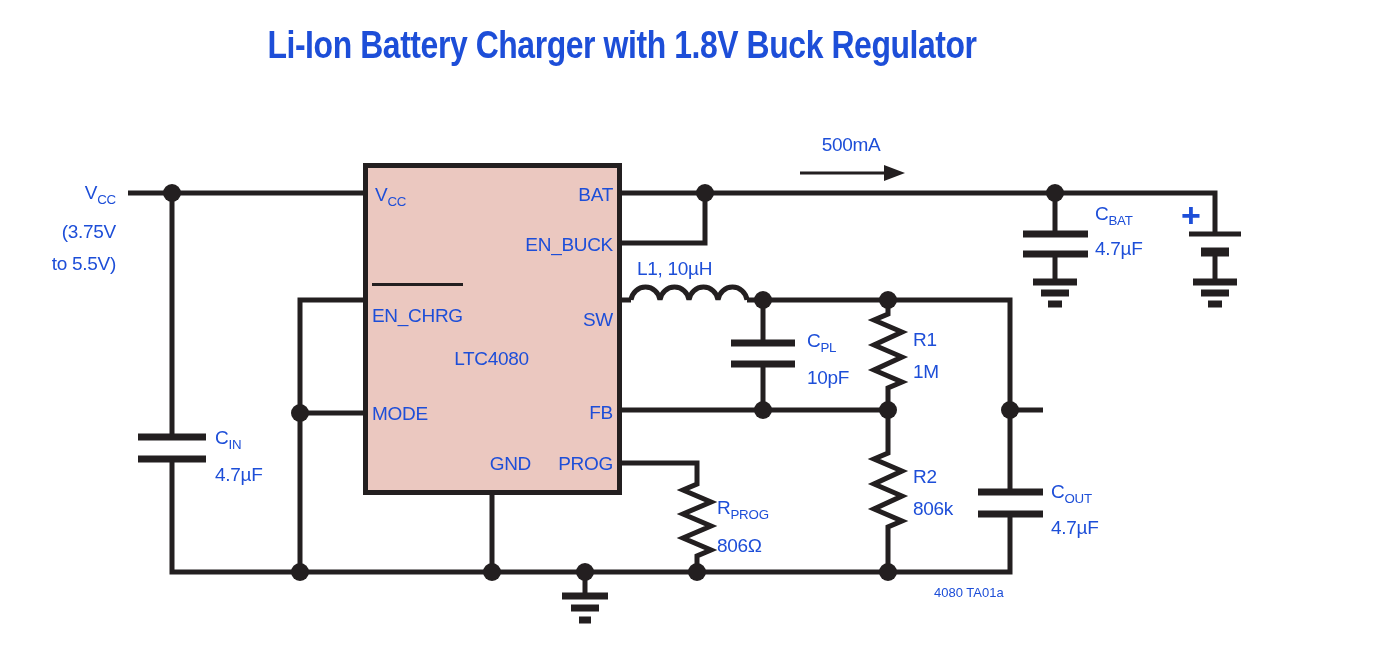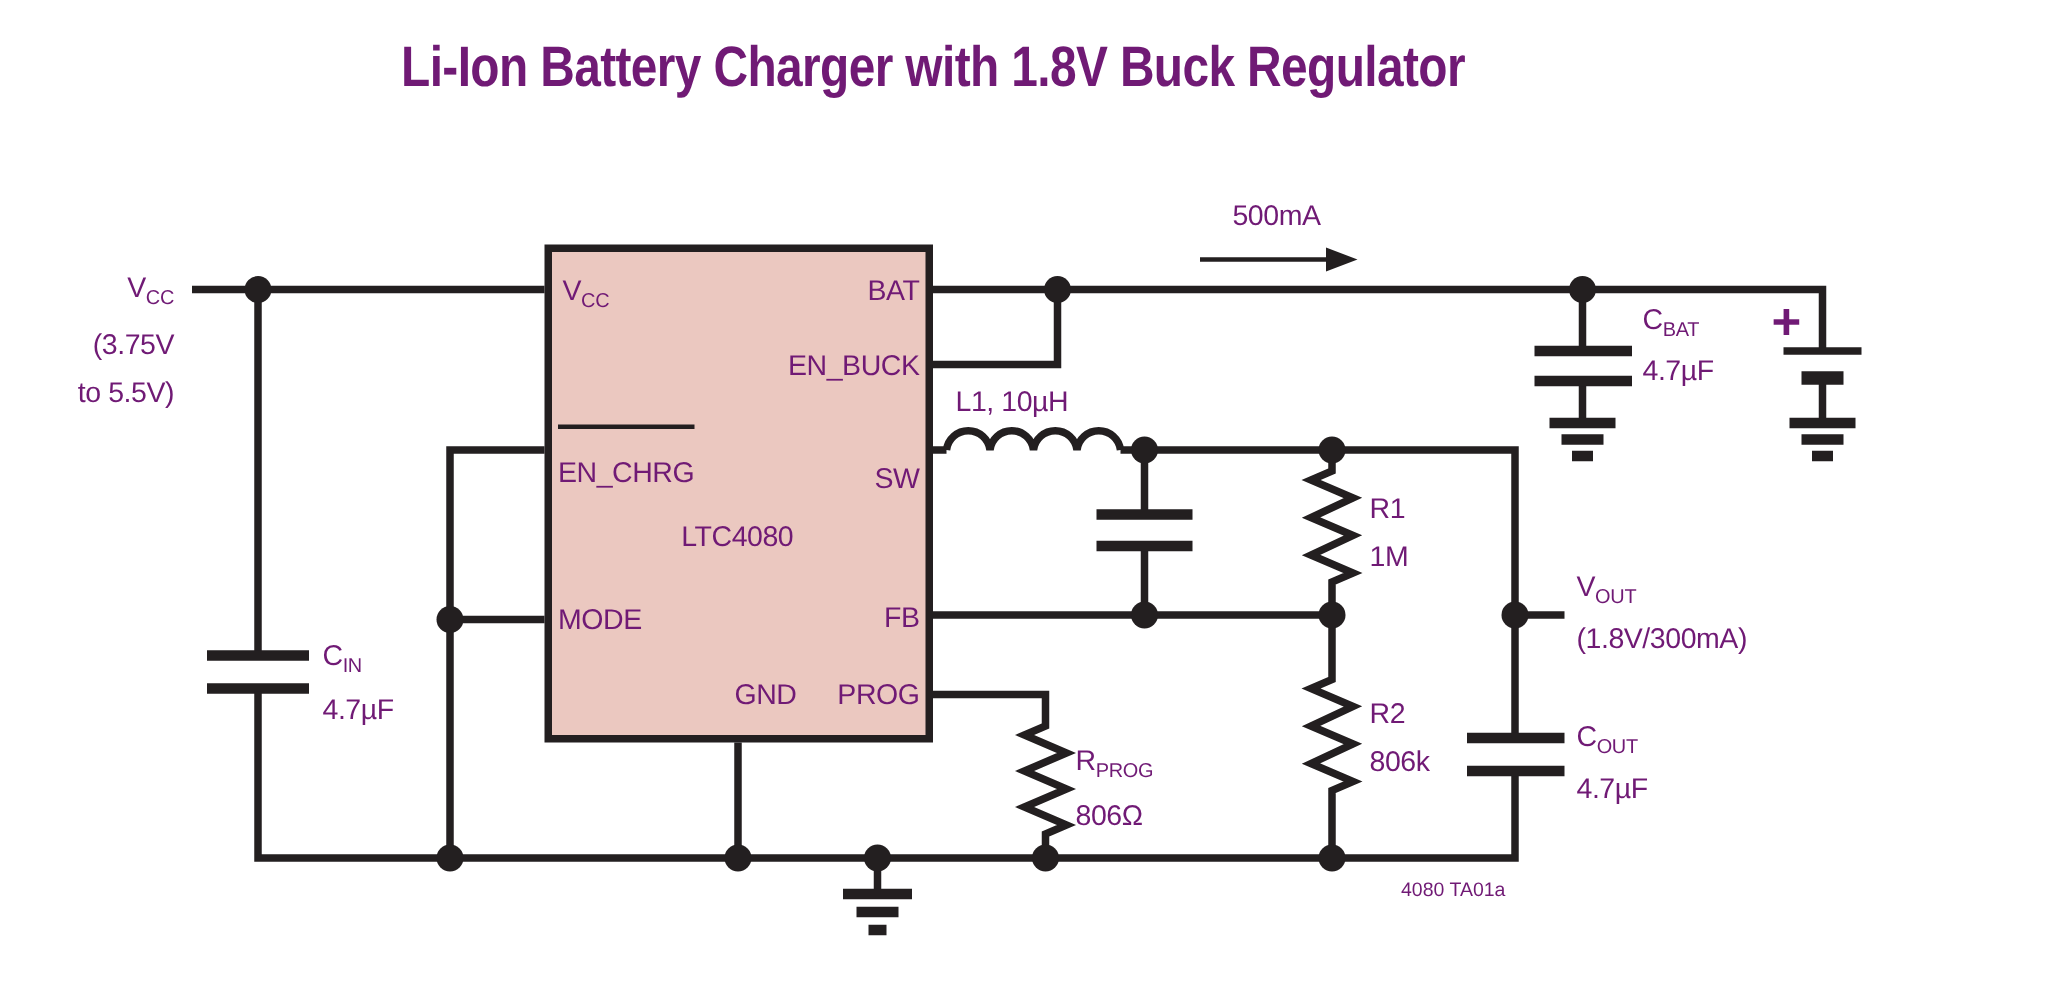--- a/index.html
+++ b/index.html
@@ -1,21 +1,21 @@
 <!DOCTYPE html>
 <html><head>
 <meta charset="utf-8">
 <style>
   html,body{margin:0;padding:0;background:#ffffff;}
   .canvas{
     position:relative;
     width:1375px;height:665px;
     background:#ffffff;
     font-family:"Liberation Sans", sans-serif;
-    color:#701a75;
+    color:#1d4ed8;
     overflow:hidden;
   }
   .title{
     position:absolute;left:0;top:24px;width:1244px;
     text-align:center;
     font-size:38px;font-weight:bold;letter-spacing:-0.5px;
     transform:scaleX(0.84);transform-origin:622px 50%;
     white-space:nowrap;
   }
   .lbl{
@@ -135,20 +135,24 @@
 
   <div class="lbl" style="left:215px;top:423px;">
     <div><span>C</span><sub class="sb">IN</sub></div>
     <div>4.7µF</div>
   </div>
 
   <div class="lbl" style="left:637px;top:254px;">L1, 10µH</div>
 
   <div class="lbl ctr" style="left:796px;width:110px;top:130px;">500mA</div>
 
+  <div class="lbl" style="left:807px;top:326px;">
+    <div><span>C</span><sub class="sb">PL</sub></div>
+    <div>10pF</div>
+  </div>
 
   <div class="lbl" style="left:913px;top:324px;line-height:32px;">
     <div>R1</div>
     <div>1M</div>
   </div>
 
   <div class="lbl" style="left:913px;top:461px;line-height:32px;">
     <div>R2</div>
     <div>806k</div>
   </div>
@@ -158,24 +162,20 @@
     <div>806Ω</div>
   </div>
 
   <div class="lbl" style="left:1095px;top:200px;line-height:28px;">
     <div><span>C</span><sub class="sb">BAT</sub></div>
     <div>4.7µF</div>
   </div>
 
   <div class="lbl plus" style="left:1181px;top:200px;">+</div>
 
-  <div class="lbl" style="left:1051px;top:377px;line-height:29px;">
-    <div><span>V</span><sub class="sb">OUT</sub></div>
-    <div>(1.8V/300mA)</div>
-  </div>
 
   <div class="lbl" style="left:1051px;top:477px;line-height:29px;">
     <div><span>C</span><sub class="sb">OUT</sub></div>
     <div>4.7µF</div>
   </div>
 
   <div class="lbl small" style="left:934px;top:578px;">4080 TA01a</div>
 
 </div>
 

